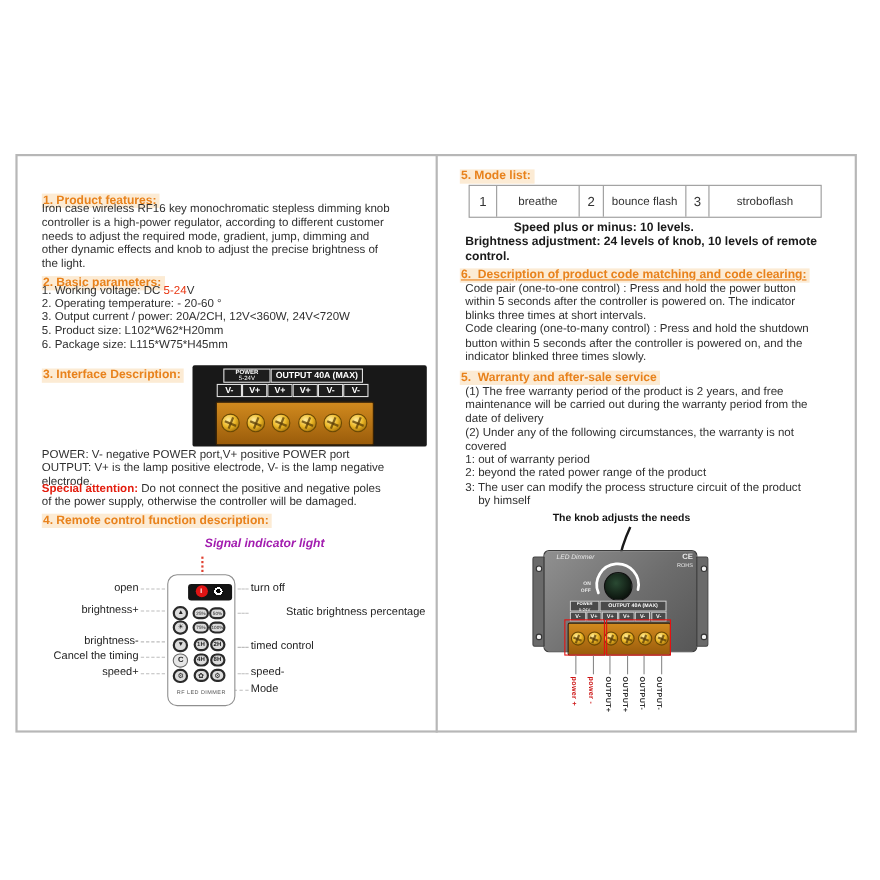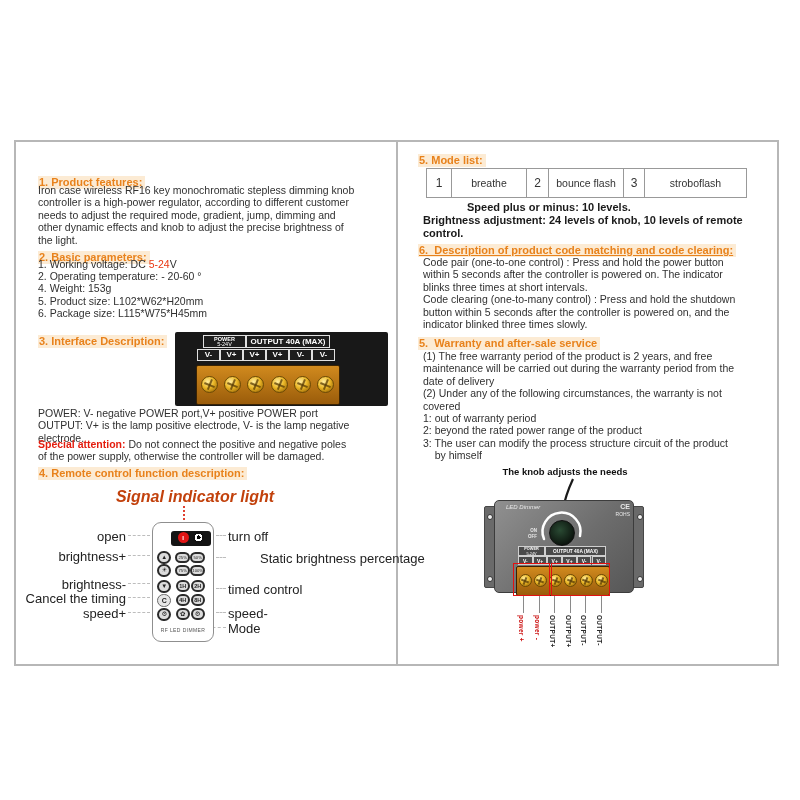--- a/index.html
+++ b/index.html
@@ -13,21 +13,21 @@
      padding:0 3px 1px 1px;white-space:pre;line-height:12px;}
   .h.small{font-size:11px;text-decoration:underline;}
   .body{font-size:10.5px;line-height:12.4px;white-space:pre;color:#303030;}
   .tight{line-height:12.2px;}
   .boldtxt{font-size:11px;font-weight:bold;color:#1a1a1a;white-space:pre;line-height:13px;}
   .red{color:#e93611;}
   .attn{color:#e31d0e;font-weight:bold;}
   .dash{border-top:1px dashed #bdbdbd;height:0;}
   .vdash{border-left:1px dashed #bdbdbd;width:0;}
   .reddot{border-left:2px dotted #e04030;width:0;}
-  .lbl{font-size:13px;color:#222;white-space:pre;}
+  .lbl{font-size:10px;color:#222;white-space:pre;}
   .lblL{width:126px;text-align:right;}
   
   .mtable{display:flex;border:1px solid #999;box-sizing:border-box;background:#fff;height:30px;}
   .mtable .cell{border-left:1px solid #999;display:flex;align-items:center;justify-content:center;
        font-size:10.5px;color:#333;box-sizing:border-box;}
   .mtable .cell:first-child{border-left:none;}
   .mtable .num{font-size:12px;}
   
   .iface{background:#181818;border-radius:2px;}
   .iface .wbox{position:absolute;border:1px solid #e0e0e0;color:#fff;text-align:center;box-sizing:border-box;background:#1d1d1d;}
@@ -47,21 +47,21 @@
   .remote{background:#fff;border:1.5px solid #8f8f8f;border-radius:9px;box-sizing:border-box;}
   .rstrip{position:absolute;background:#141414;border-radius:3px;}
   .rbtn{position:absolute;background:#dcdcdc;border:2px solid #2a2a2a;box-sizing:border-box;
      display:flex;align-items:center;justify-content:center;color:#222;border-radius:7px;overflow:hidden;}
   .rbtn.light{border:1.5px solid #6a6a6a;background:#e6e6e6;}
   .btn-on{position:absolute;border-radius:50%;background:#e01414;color:#fff;display:flex;align-items:center;justify-content:center;
      font-size:6px;font-weight:bold;}
   .btn-off{position:absolute;border-radius:50%;
      background:radial-gradient(circle, #050505 0 2px, #ffffff 2px 3.8px, #101010 3.8px);}
   .brand{position:absolute;font-size:5px;color:#555;letter-spacing:.4px;text-align:center;white-space:pre;}
-  .sig{font-size:16px;font-style:italic;font-weight:600;color:#c2410c;text-align:center;white-space:pre;}
+  .sig{font-size:11px;font-style:italic;font-weight:600;color:#a21caf;text-align:right;white-space:pre;}
   
   .dev-body{background:linear-gradient(135deg,#909090,#6d6d6d 55%,#575757);border:1px solid #3c3c3c;
      border-radius:5px;box-sizing:border-box;}
   .ear{background:#6a6a6a;border:1px solid #474747;border-radius:2px;box-sizing:border-box;}
   .hole{position:absolute;width:6px;height:6px;border-radius:50%;background:#f2f2f2;border:1px solid #333;box-sizing:border-box;}
   .devtxt{color:#e8e8e8;white-space:pre;}
   .knob{border-radius:50%;background:radial-gradient(circle at 42% 38%, #2a4a33, #0b130d 75%);border:1px solid #101010;box-sizing:border-box;}
   .dstrip-box{position:absolute;border:1px solid #cfcfcf;color:#fff;text-align:center;box-sizing:border-box;background:#4a4a4a;}
   .dv{font-size:5px;font-weight:bold;line-height:8px;}
   .redbox{border:1.5px solid #e31111;box-sizing:border-box;}
@@ -80,21 +80,21 @@
 
 
   <div class="abs" style="left:38px;top:172px;"><span class="h">1. Product features:</span></div>
   <div class="abs body" style="left:38px;top:184px;">Iron case wireless RF16 key monochromatic stepless dimming knob
 controller is a high-power regulator, according to different customer
 needs to adjust the required mode, gradient, jump, dimming and
 other dynamic effects and knob to adjust the precise brightness of
 the light.</div>
 
   <div class="abs" style="left:38px;top:247px;"><span class="h">2. Basic parameters:</span></div>
-  <div class="abs body tight" style="left:38px;top:258px;"><div><span>1. Working voltage: DC </span><span class="red">5-24</span><span>V</span></div><div>2. Operating temperature: - 20-60 °</div><div>4. Weight: 153g</div><div>5. Product size: L102*W62*H20mm</div><div>6. Package size: L115*W75*H45mm</div></div>
+  <div class="abs body tight" style="left:38px;top:258px;"><div><span>1. Working voltage: DC </span><span class="red">5-24</span><span>V</span></div><div>2. Operating temperature: - 20-60 °</div><div>3. Output current / power: 20A/2CH, 12V&lt;360W, 24V&lt;720W</div><div>5. Product size: L102*W62*H20mm</div><div>6. Package size: L115*W75*H45mm</div></div>
 
   <div class="abs" style="left:38px;top:331px;"><span class="h">3. Interface Description:</span></div>
 
   <div class="abs iface" style="left:175px;top:332px;width:213px;height:74px;">
     <div class="wbox" style="left:28px;top:3px;width:43px;height:13px;">
       <div class="p1">POWER</div>
       <div class="p2">5-24V</div>
     </div>
     <div class="wbox out" style="left:71px;top:3px;width:84px;height:13px;">OUTPUT 40A (MAX)</div>
     <div class="wbox v" style="left:22px;top:17px;width:23px;height:12px;">V-</div>

